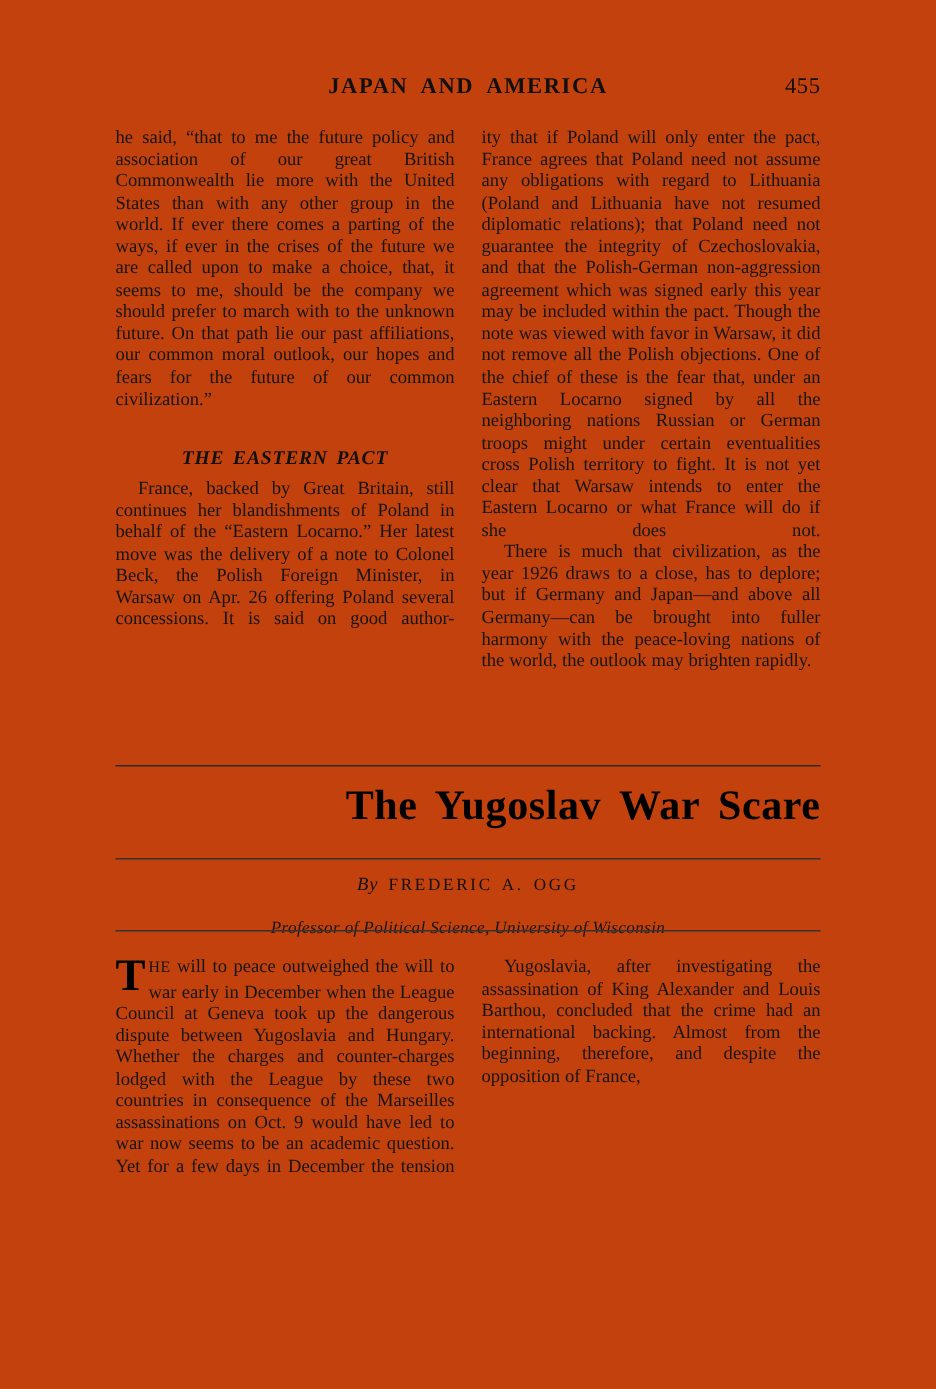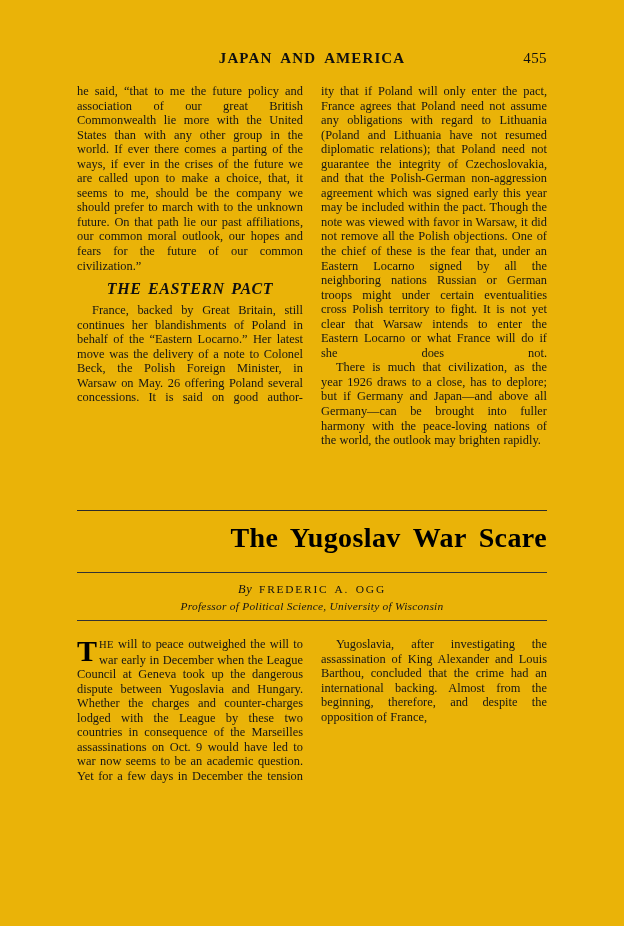--- a/index.html
+++ b/index.html
@@ -11,21 +11,21 @@
     width: 624px;
     height: 926px;
     font-family: "Liberation Serif", "DejaVu Serif", serif;
     color: #1a1a1a;
     overflow: hidden;
   }
   .page {
     position: relative;
     width: 624px;
     height: 926px;
-    background: #eab308;
+    background: #c2410c;
   }
 
   
   .runhead {
     position: absolute;
     left: 77px;
     top: 50px;
     width: 470px;
     height: 22px;
   }
@@ -72,22 +72,22 @@
     hyphens: none;
     word-spacing: 0.2px;
   }
   .col p.last {
     text-align-last: left;
   }
   .col p.indent {
     text-indent: 15px;
   }
   .subhead {
-    margin: 7px 0 5px 0;
-    font-size: 16px;
+    margin: 24px 0 5px 0;
+    font-size: 13px;
     font-style: italic;
     font-weight: bold;
     text-align: center;
     letter-spacing: 0.55px;
     word-spacing: 2px;
     color: #111;
   }
 
   
   #upper-cols { top: 84px; }
@@ -137,21 +137,21 @@
     font-style: italic;
     letter-spacing: 0.6px;
   }
   .byline-author .name {
     font-variant: small-caps;
     text-transform: uppercase;
     font-size: 11.4px;
     letter-spacing: 1.8px;
   }
   .byline-affil {
-    margin-top: 3px;
+    margin-top: 16px;
     font-size: 11.4px;
     font-style: italic;
     letter-spacing: 0.25px;
     color: #151515;
   }
 
   
   #lower-cols { top: 637px; }
 
   
@@ -182,21 +182,21 @@
   <div class="runhead">
     <div class="runhead-title">JAPAN AND AMERICA</div>
     <div class="runhead-pageno">455</div>
   </div>
 
   <div class="cols" id="upper-cols">
 
     <div class="col">
       <p>he said, “that to me the future policy and association of our great British Commonwealth lie more with the United States than with any other group in the world. If ever there comes a parting of the ways, if ever in the crises of the future we are called upon to make a choice, that, it seems to me, should be the company we should prefer to march with to the unknown future. On that path lie our past affiliations, our common moral outlook, our hopes and fears for the future of our common civilization.”</p>
       <div class="subhead">THE EASTERN PACT</div>
-      <p class="indent">France, backed by Great Britain, still continues her blandishments of Poland in behalf of the “Eastern Locarno.” Her latest move was the delivery of a note to Colonel Beck, the Polish Foreign Minister, in Warsaw on May. 26 offering Poland several concessions. It is said on good author-</p>
+      <p class="indent">France, backed by Great Britain, still continues her blandishments of Poland in behalf of the “Eastern Locarno.” Her latest move was the delivery of a note to Colonel Beck, the Polish Foreign Minister, in Warsaw on Apr. 26 offering Poland several concessions. It is said on good author-</p>
     </div>
 
     <div class="col">
       <p>ity that if Poland will only enter the pact, France agrees that Poland need not assume any obligations with regard to Lithuania (Poland and Lithuania have not resumed diplomatic relations); that Poland need not guarantee the integrity of Czechoslovakia, and that the Polish-German non-aggression agreement which was signed early this year may be included within the pact. Though the note was viewed with favor in Warsaw, it did not remove all the Polish objections. One of the chief of these is the fear that, under an Eastern Locarno signed by all the neighboring nations Russian or German troops might under certain eventualities cross Polish territory to fight. It is not yet clear that Warsaw intends to enter the Eastern Locarno or what France will do if she does not.</p>
       <p class="indent last">There is much that civilization, as the year 1926 draws to a close, has to deplore; but if Germany and Japan—and above all Germany—can be brought into fuller harmony with the peace-loving nations of the world, the outlook may brighten rapidly.</p>
     </div>
 
   </div>
 
   <div class="rule" id="rule-top"></div>

